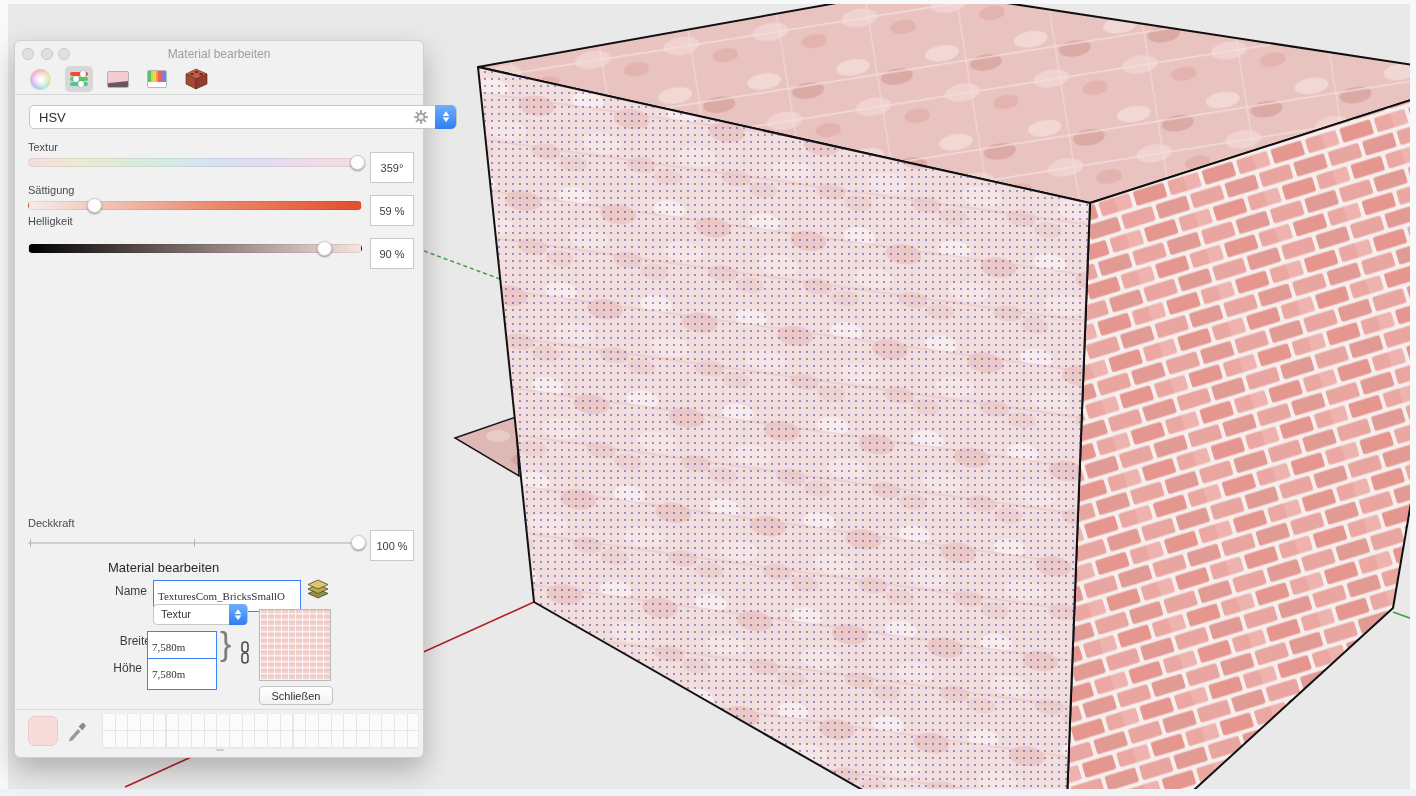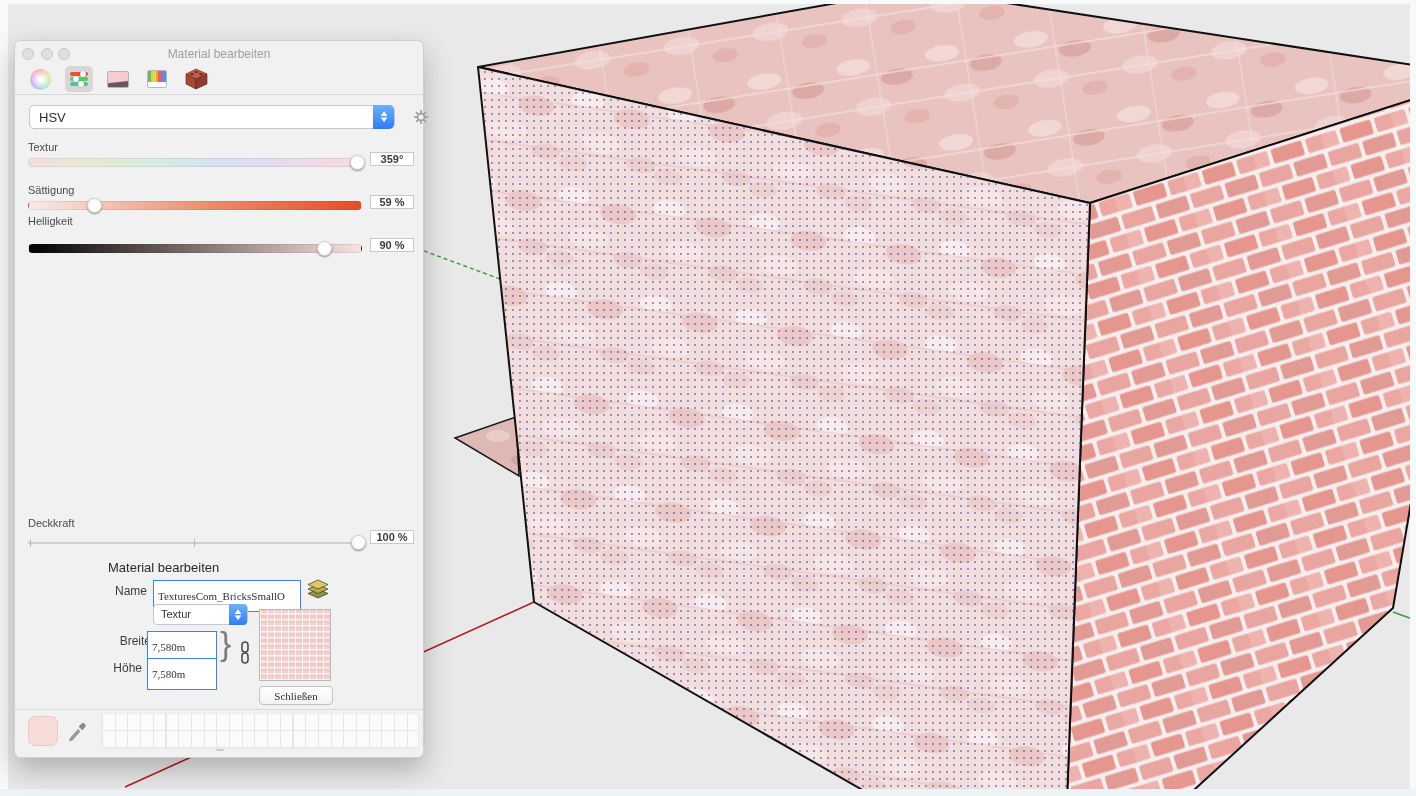--- a/index.html
+++ b/index.html
@@ -36,58 +36,58 @@
                      box-shadow:0 0 1px rgba(0,0,0,.5); display:block; }
   .img-ico { width:22px; height:17px; border:1px solid #b3b3b3; border-radius:2px; position:relative; overflow:hidden;
              background:linear-gradient(#f4cdd3 55%, #e7b3ba); }
   .img-ico:after { content:""; position:absolute; left:-3px; bottom:-4px; width:28px; height:9px;
              background:#6b565e; transform:rotate(-6deg); }
   .crayons-ico { width:20px; height:18px; border:1px solid #b9b9b9; border-radius:2px;
     background: linear-gradient(#fff,#fff) 0 100%/100% 5px no-repeat,
       linear-gradient(90deg,#5fbf63 0 14%,#c3da55 14% 28%,#f4d344 28% 42%,#f49b3c 42% 56%,#ef5f52 56% 70%,#9d6fd3 70% 84%,#5a8ede 84% 100%); }
   .brick-ico { width:26px; height:22px; }
 
-  .select-lg { position:absolute; left:14px; top:64px; width:366px; height:24px; background:#fff;
+  .select-lg { position:absolute; left:14px; top:64px; width:428px; height:24px; background:#fff;
                border:1px solid #c6c6c6; border-radius:5px; }
   .select-lg .val { position:absolute; left:9px; top:4px; font-size:13px; color:#2e2e2e; }
   .stepper { position:absolute; right:0; top:-1px; bottom:-1px; width:21px; border-radius:0 5px 5px 0;
              background:linear-gradient(#6fb0f9,#2e7df5); display:flex; flex-direction:column;
              align-items:center; justify-content:center; color:#fff; }
   .stepper span { font-size:8px; line-height:6px; transform:scaleX(1.4); }
   .gear { position:absolute; left:398px; top:68px; width:16px; height:16px; }
 
   .sl-label { position:absolute; left:13px; font-size:11px; color:#4a4a4a; }
   .track { position:absolute; left:13px; width:334px; height:9px; border-radius:5px; border:1px solid rgba(0,0,0,.07); }
   .track-hue { background:linear-gradient(90deg,#f3dde0,#eee8d4 14%,#dcecd6 28%,#d5ebe6 42%,#d6e2f2 56%,#e2dcf0 72%,#f0dbe7 86%,#f4dee0); }
   .track-sat { background:linear-gradient(90deg,#f6ecea,#eb8b6e 55%,#e44e28); }
   .track-bri { background:linear-gradient(90deg,#000000,#8c7b78 55%,#f8e3e0); }
   .thumb { position:absolute; width:15px; height:15px; background:#fdfdfd; border-radius:50%;
            border:1px solid #d0d0d0; box-shadow:0 1px 2px rgba(0,0,0,.4); }
-  .valbox { position:absolute; left:355px; width:44px; height:14px; background:#fff; border:1px solid #c9c9c9;
-            font-size:11px; color:#3c3c3c; display:flex; align-items:center; justify-content:center;font-weight:bold; }
+  .valbox { position:absolute; left:355px; width:44px; height:31px; background:#fff; border:1px solid #c9c9c9;
+            font-size:11px; color:#3c3c3c; display:flex; align-items:center; justify-content:center; }
   .thin-track { position:absolute; left:13px; top:501px; width:334px; height:2px; background:#cfcfcf; }
   .tick { position:absolute; top:-3px; width:1px; height:8px; background:#b7b7b7; }
 
   .section-title { position:absolute; left:93px; top:519px; font-size:13px; color:#2a2a2a; }
   .fld-label { position:absolute; font-size:12px; color:#3c3c3c; text-align:right; }
   .txt-input { position:absolute; background:#fff; border:1px solid #3b82f6; font-size:11px; color:#333;
                padding:15px 4px; font-family:Liberation Serif, serif; }
   .select-sm { position:absolute; left:138px; top:563px; width:95px; height:21px; background:#fff;
                border:1px solid #c6c6c6; border-radius:4px; }
   .select-sm .val { position:absolute; left:7px; top:3px; font-size:11px; color:#333;text-align:right; }
   .select-sm .stepper { width:18px; border-radius:0 4px 4px 0; }
   .brace { position:absolute; left:205px; top:583px; font-size:34px; font-weight:100; color:#7d7d7d; }
   .chain { position:absolute; left:224px; top:600px; }
   .preview { position:absolute; left:244px; top:568px; width:72px; height:72px; border:1px solid #b9b9b9;
     background:
       repeating-linear-gradient(90deg, rgba(255,255,255,.75) 0 1px, rgba(255,255,255,0) 1px 7px),
       repeating-linear-gradient(0deg, #f7efee 0 1px, #efd3d1 1px 3px, #eec9c6 3px 5px, #f4e0de 5px 6px); }
   .close-btn { position:absolute; left:244px; top:645px; width:74px; height:19px; border:1px solid #c2c2c2;
                border-radius:4px; background:linear-gradient(#ffffff,#f2f2f2); font-size:11px; color:#333;
-               display:flex; align-items:center; justify-content:center;font-family:Liberation Serif, serif; }
+               display:flex; align-items:center; justify-content:center; }
   .bottom-divider { position:absolute; left:0; top:668px; width:100%; height:1px; background:#dcdcdc; }
   .cur-swatch { position:absolute; left:13px; top:675px; width:30px; height:30px; border-radius:7px;
                 background:#f8dcd9; border:1px solid #e8cac7; }
   .dropper { position:absolute; left:52px; top:677px; width:20px; height:24px; }
   .swatch-grid { position:absolute; left:86px; top:672px; width:318px; height:36px; background:#fbfbfb;
     border-radius:3px;
     background-image:
       repeating-linear-gradient(90deg,#e6e6e6 0 1px, rgba(0,0,0,0) 1px 12.7px),
       repeating-linear-gradient(0deg,#e6e6e6 0 1px, rgba(0,0,0,0) 1px 17.5px);
     border:1px solid #ececec; }

